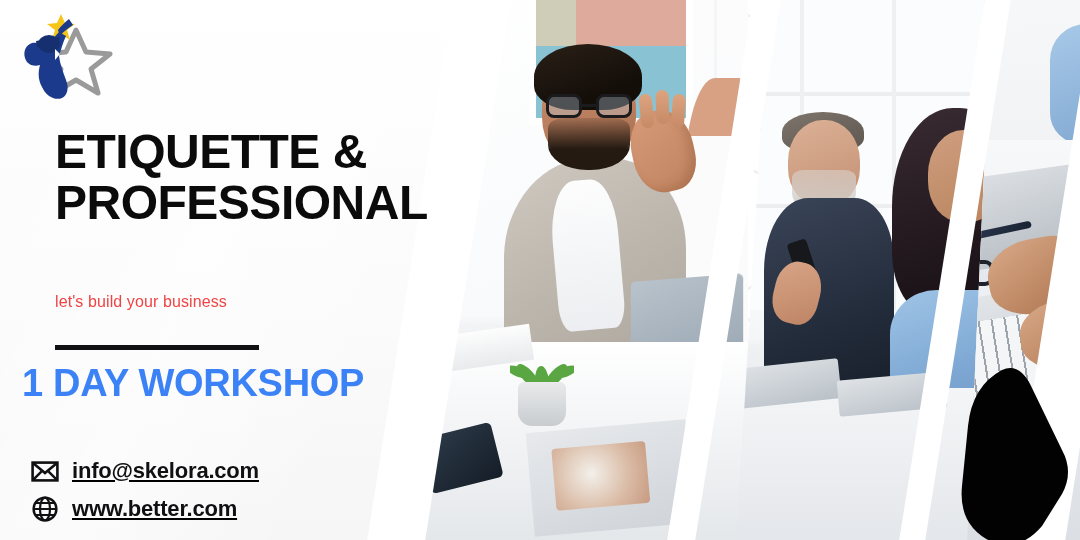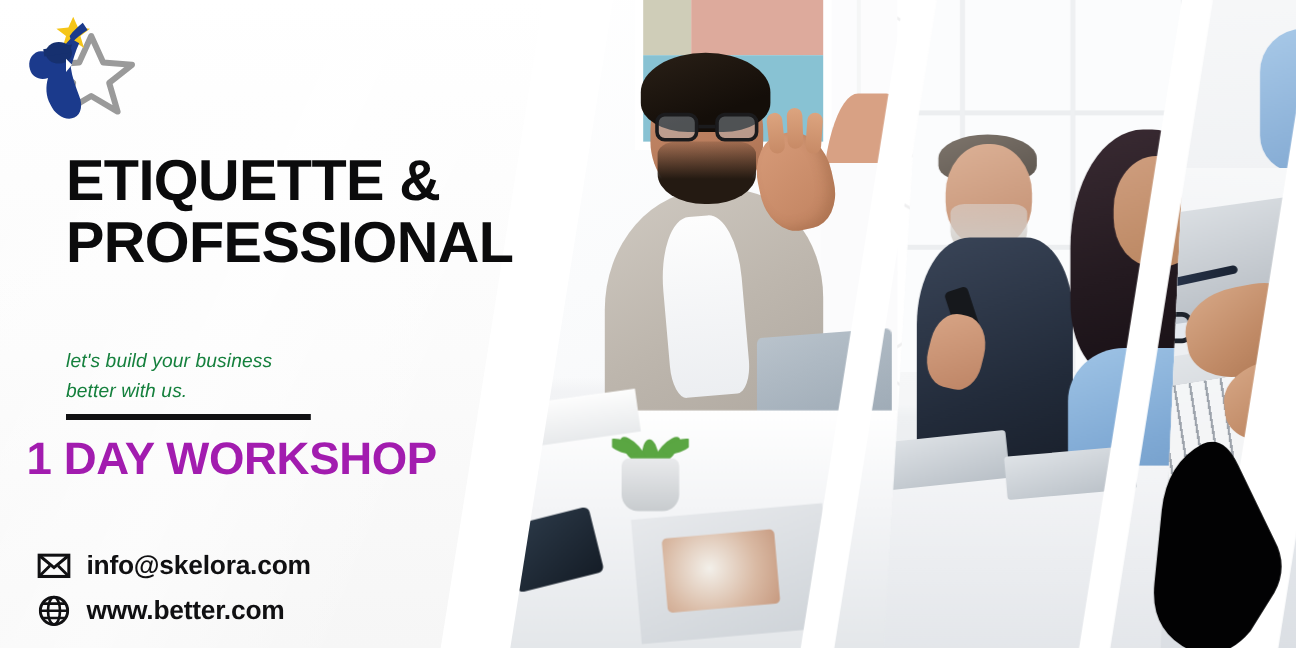--- a/index.html
+++ b/index.html
@@ -318,49 +318,48 @@
     position:absolute; left:55px; top:126px; width:420px;
     font-size:48px; line-height:1.07;
     font-weight:bold; letter-spacing:-.5px;
     color:#0b0b0c;
     text-transform:uppercase;
   }
   .headline div { white-space:nowrap; }
 
   .tagline {
     position:absolute; left:55px; top:290px; width:260px;
-    font-size:16px; line-height:1.55; color:#15803d;
+    font-size:16px; line-height:1.55; color:#ef4444;
     letter-spacing:.1px;
-    font-style:italic;
   }
   .rule {
     position:absolute; left:55px; top:345px; width:204px; height:5px;
     background:#111113;
   }
   .workshop {
     position:absolute; left:22px; top:362px;
     font-size:38px; font-weight:bold; letter-spacing:-.3px;
-    color:#a21caf; text-transform:uppercase; white-space:nowrap;
+    color:#3b82f6; text-transform:uppercase; white-space:nowrap;
   }
   .register {
     position:absolute; left:48px; top:412px;
     width:212px; height:32px;
     background:#f8e116;
     color:#17171a;
     font-size:13px; letter-spacing:1.6px;
     display:flex; align-items:center; justify-content:center;
     border:none; cursor:pointer;
     font-family:"Liberation Sans", sans-serif;
     text-transform:uppercase;
   }
 
   .contact {
     position:absolute; left:30px; top:452px; width:330px;
   }
-  .crow { display:flex; align-items:center; gap:12px; height:38px; }
+  .crow { display:flex; align-items:center; gap:12px; height:38px;text-decoration:underline; }
   .crow .ico { width:30px; height:30px; flex:0 0 30px; display:flex; align-items:center; justify-content:center; }
   .crow .ico svg { display:block; }
   .crow .txt { font-size:22px; font-weight:bold; color:#101012; letter-spacing:-.2px; }
 </style>
 </head>
 <body>
 
 <div id="banner">
 
   <div class="hex-bg">
@@ -516,21 +515,20 @@
       </svg>
     </div>
 
     <div class="headline">
       <div>ETIQUETTE &amp;</div>
       <div>PROFESSIONAL</div>
     </div>
 
     <div class="tagline">
       <div>let's build your business</div>
-      <div>better with us.</div>
     </div>
 
     <div class="rule"></div>
 
     <div class="workshop">1 DAY WORKSHOP</div>
 
 
     <div class="contact">
       <div class="crow">
         <span class="ico">

